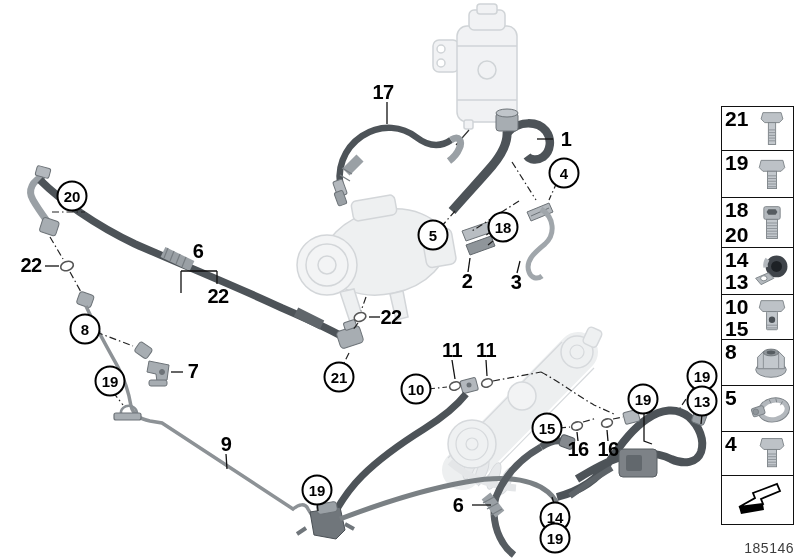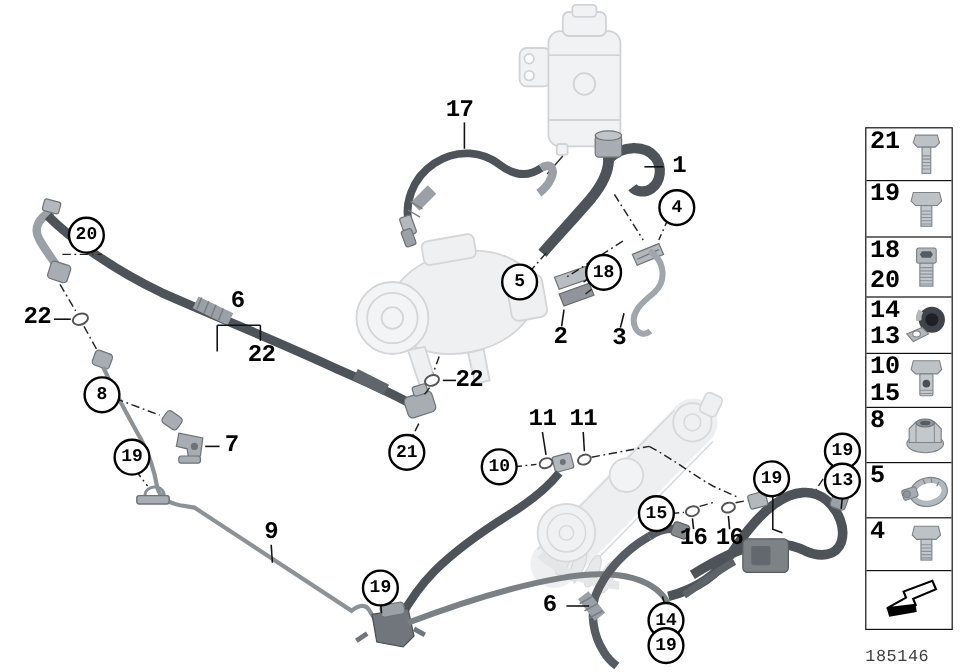--- a/index.html
+++ b/index.html
@@ -1,33 +1,33 @@
 <!DOCTYPE html>
 <html><head>
 <meta charset="utf-8">
 <style>
   html,body{margin:0;padding:0;background:#fff;}
   .canvas{position:relative;width:800px;height:560px;background:#fff;overflow:hidden;
-          font-family:Liberation Mono, monospace;}
+          font-family:Liberation Sans, sans-serif;}
   .art{position:absolute;left:0;top:0;}
   
   .callout{position:absolute;transform:translate(-50%,-50%);font-weight:bold;color:#000;z-index:5;}
   .callout.plain{font-size:20px;letter-spacing:-0.5px;}
   .callout.circled{width:27px;height:27px;border:2px solid #000;border-radius:50%;background:#fff;
                    font-size:15px;display:flex;align-items:center;justify-content:center;}
   
   .sidebar{position:absolute;left:721px;top:106px;width:73px;border:1.6px solid #111;background:#fff;z-index:6;box-sizing:border-box;}
   .cell{position:relative;border-bottom:1.6px solid #111;box-sizing:border-box;
         display:flex;align-items:center;justify-content:flex-end;padding-right:1px;}
   .cell:last-child{border-bottom:none;justify-content:center;padding-right:0;}
   .nums{position:absolute;left:3px;top:1px;bottom:1px;display:flex;flex-direction:column;
         font-weight:bold;font-size:21px;line-height:22px;color:#000;}
   .nums.two{justify-content:space-between;}
   .picon{flex:0 0 auto;}
-  .imgnum{position:absolute;left:721px;top:540px;width:73px;text-align:left;
+  .imgnum{position:absolute;left:721px;top:540px;width:73px;text-align:right;
           font-size:14px;color:#3d3d3d;letter-spacing:0.5px;z-index:6;}
 </style>
 </head>
 <body>
 
 <div class="canvas">
 
   <svg class="art" width="800" height="560" viewBox="0 0 800 560">
 
     <g fill="#f1f2f4" stroke="#d0d4d7" stroke-width="1.5">

